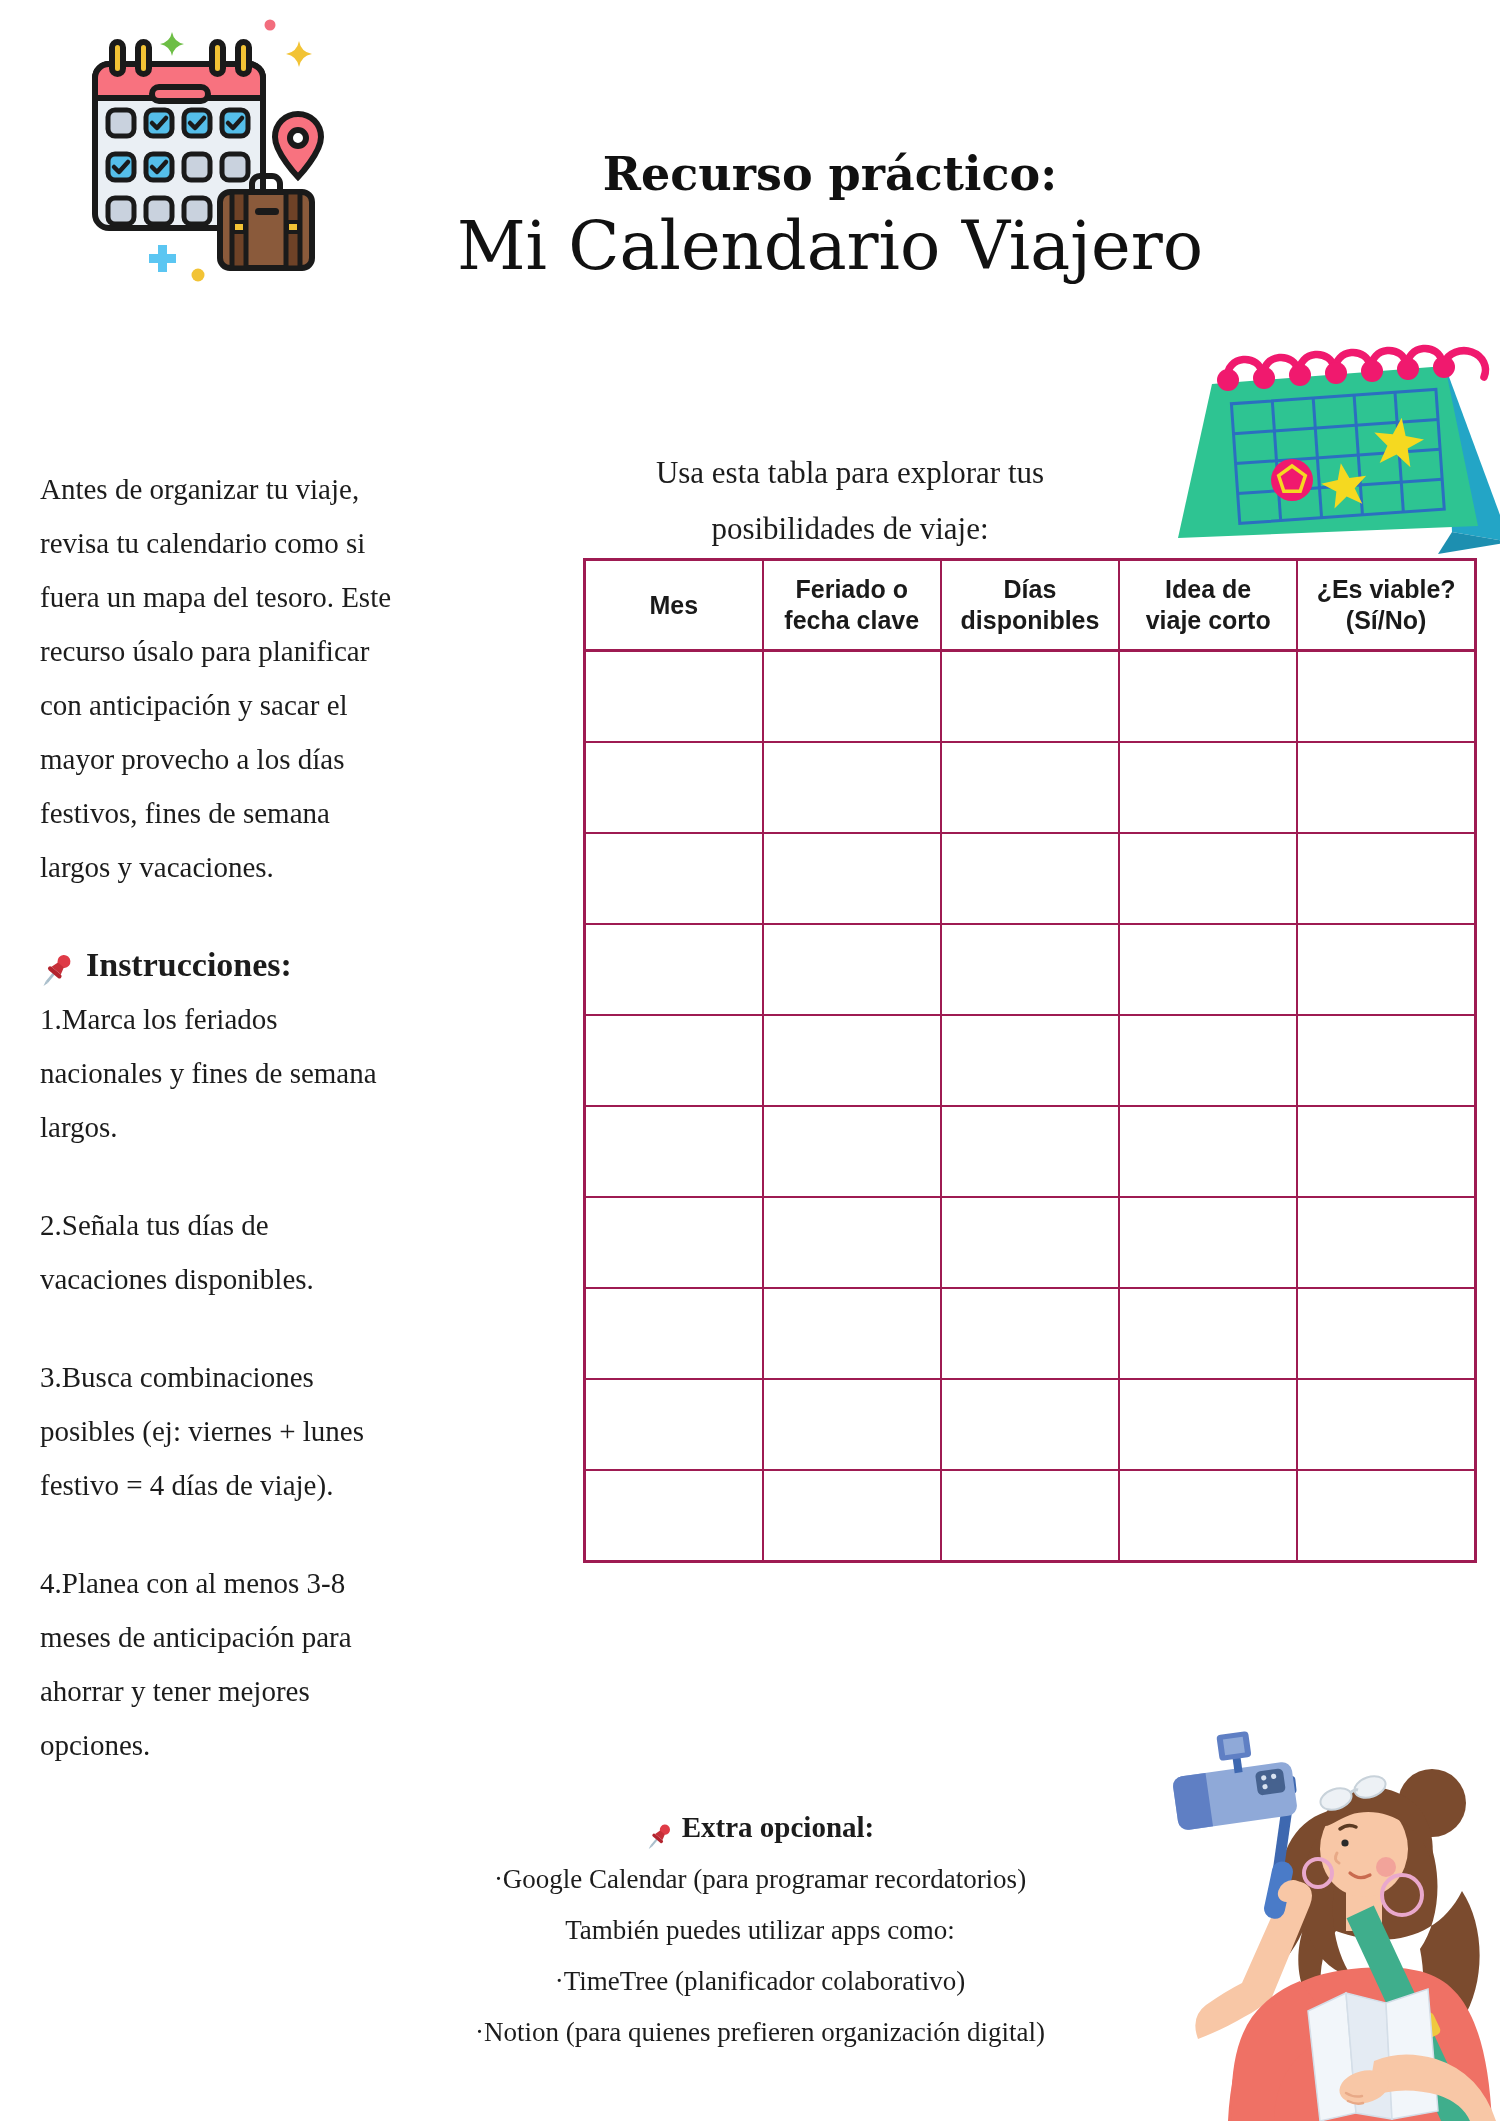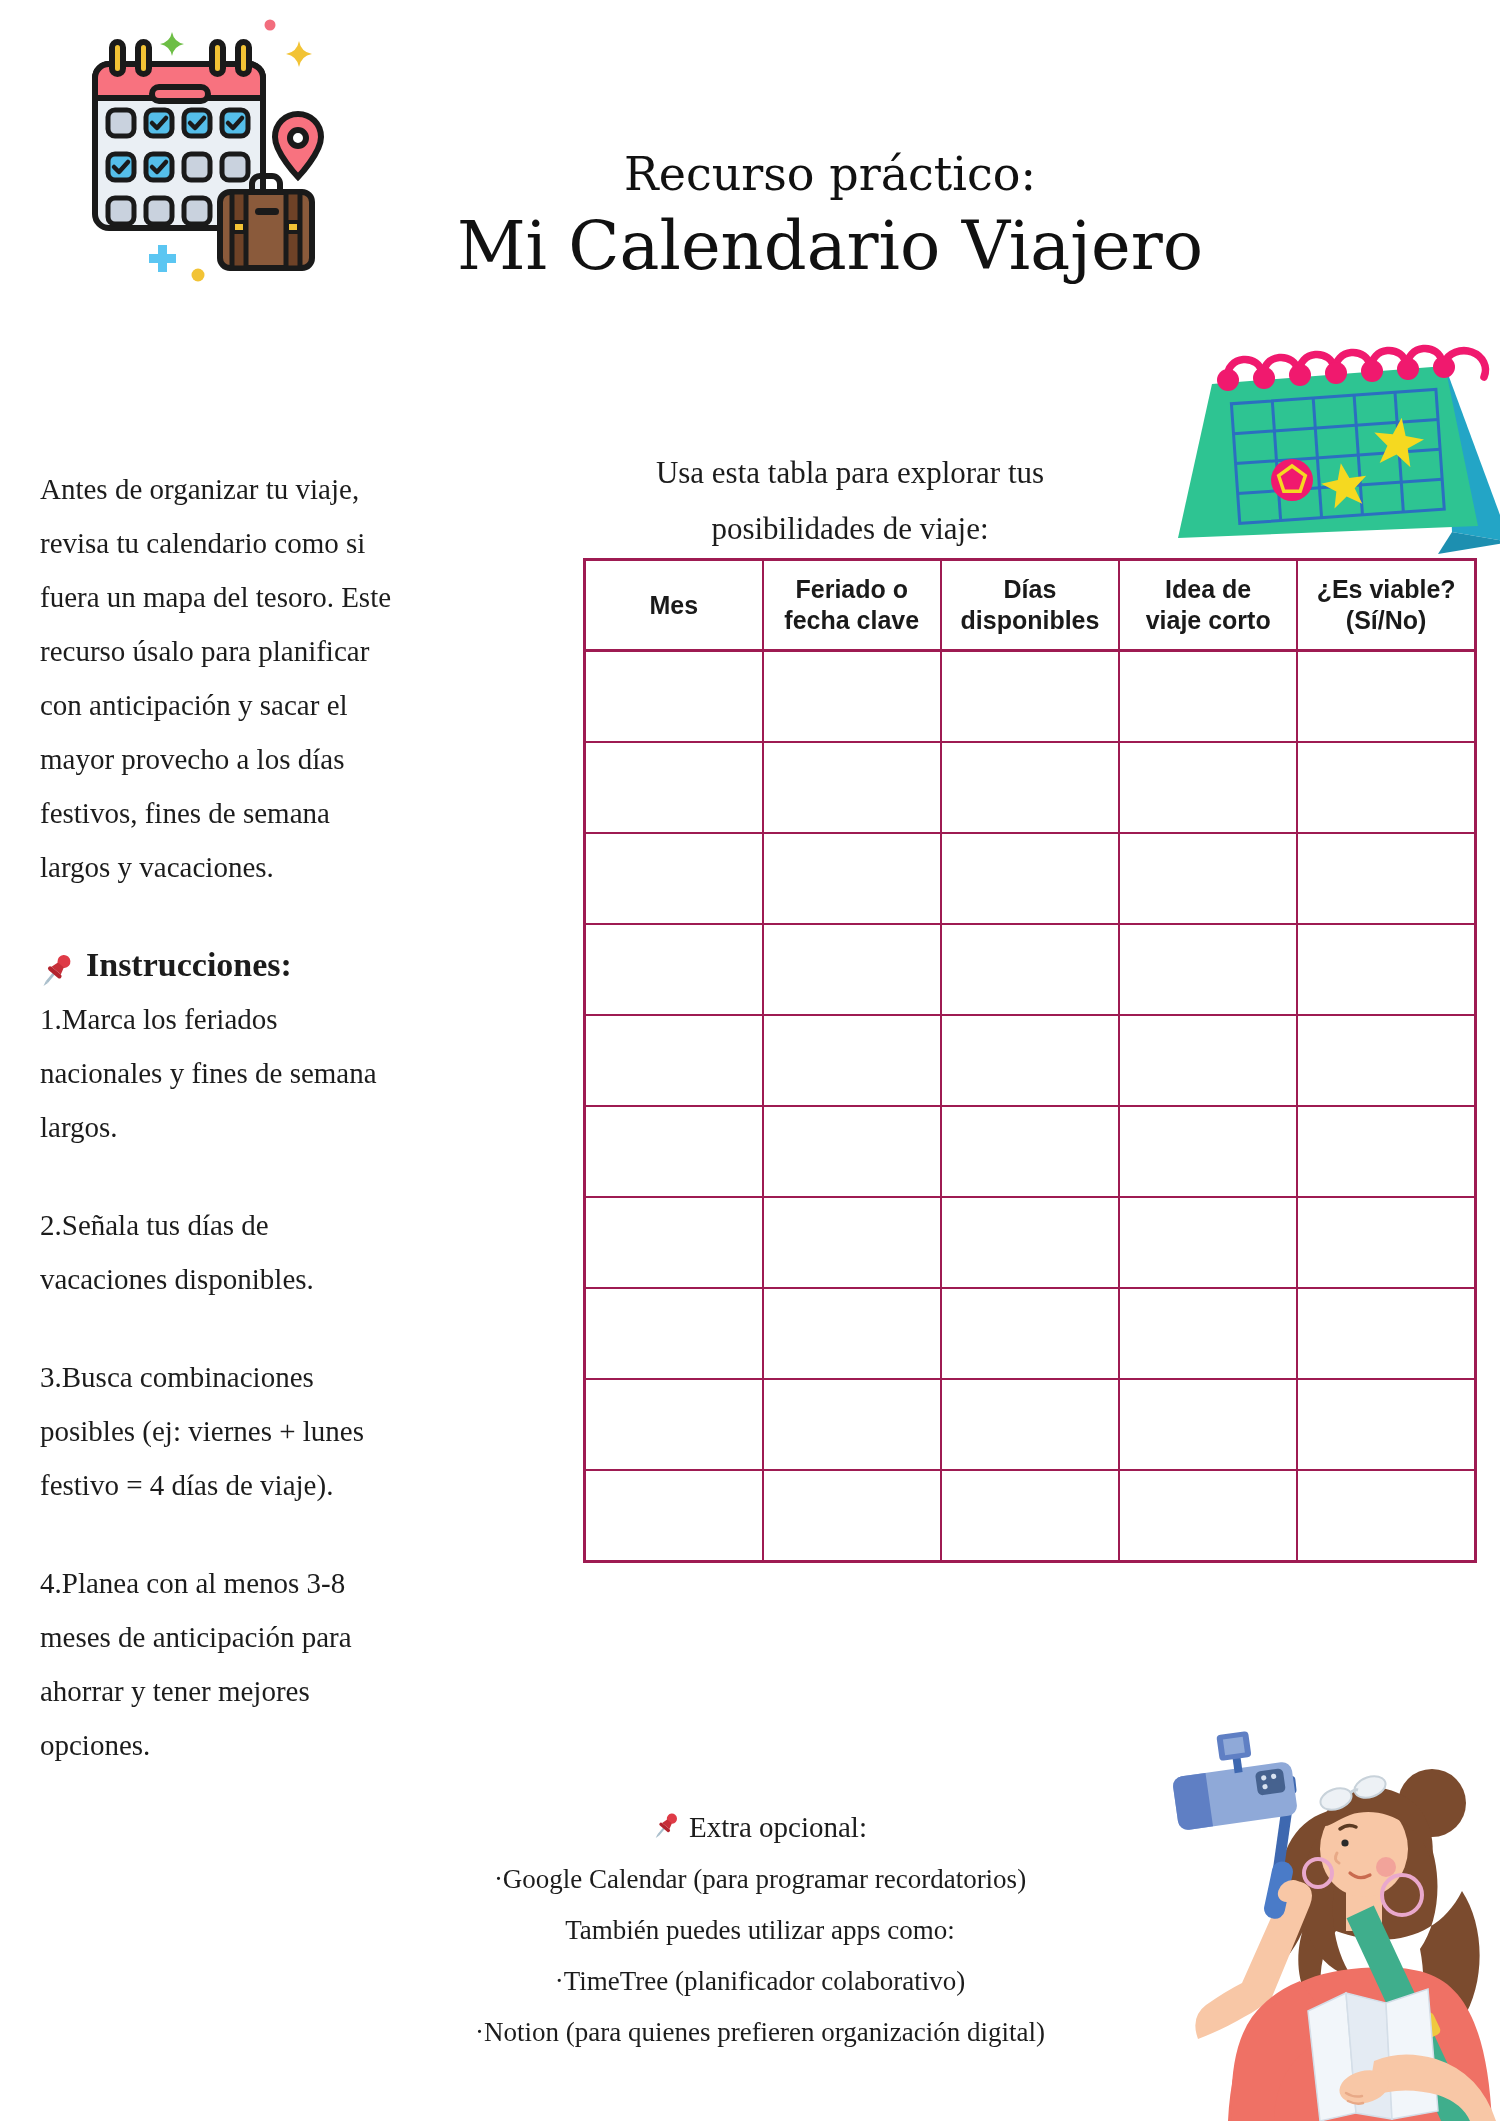--- a/index.html
+++ b/index.html
@@ -3,21 +3,21 @@
 <meta charset="utf-8">
 <style>
   html,body{margin:0;padding:0;background:#ffffff;}
   .page{position:relative;width:1500px;height:2121px;background:#fff;overflow:hidden;
         font-family:"Liberation Serif",serif;color:#1c1c1c;}
   svg{display:block;}
   .abs{position:absolute;}
 
   
   .title-block{left:330px;top:146px;width:1000px;text-align:center;}
-  .title-small{font-family:"DejaVu Serif",serif;font-weight:400;font-size:46px;line-height:56px;color:#111;}
+  .title-small{font-family:"DejaVu Serif",serif;font-weight:700;font-size:46px;line-height:56px;color:#111;}
   .title-large{font-family:"DejaVu Serif",serif;font-weight:400;font-size:67px;line-height:76px;color:#111;margin-top:6px;}
 
   
   .left-col{left:40px;top:462px;width:445px;font-size:29px;line-height:54px;}
   .left-col p{margin:0;white-space:pre-line;}
   .left-col p.intro{margin-bottom:44px;}
   .left-col p.item{margin-bottom:44px;}
   .instr-heading{font-weight:700;font-size:34px;line-height:54px;display:flex;align-items:flex-end;gap:8px;}
   .pin{width:38px;height:40px;flex:0 0 auto;}
 
@@ -29,21 +29,21 @@
   .grid-table{left:583px;top:558px;width:894px;border-collapse:collapse;table-layout:fixed;}
   .grid-table th,.grid-table td{border:2px solid var(--tb);}
   .grid-table{border:3px solid var(--tb);}
   .grid-table th{height:84px;font-family:"Liberation Sans",sans-serif;font-weight:700;
                  font-size:25px;line-height:31px;color:#1a1a1a;text-align:center;
                  padding:2px 14px;border-bottom-width:3px;background:#fff;}
   .grid-table td{height:87px;background:#fff;}
 
   
   .extra{left:340px;top:1800px;width:840px;text-align:center;}
-  .extra-heading{font-weight:400;font-size:29px;line-height:54px;display:flex;align-items:center;justify-content:center;gap:6px;}
+  .extra-heading{font-weight:700;font-size:29px;line-height:54px;display:flex;align-items:flex-end;justify-content:center;gap:6px;}
   .extra-heading .pin{width:30px;height:32px;}
   .extra-line{font-size:27px;line-height:51px;margin:0;}
 </style>
 </head>
 <body>
 
 <div class="page">
 
   <svg class="abs" style="left:52px;top:8px" width="280" height="280" viewBox="0 0 280 280">
     <g>

